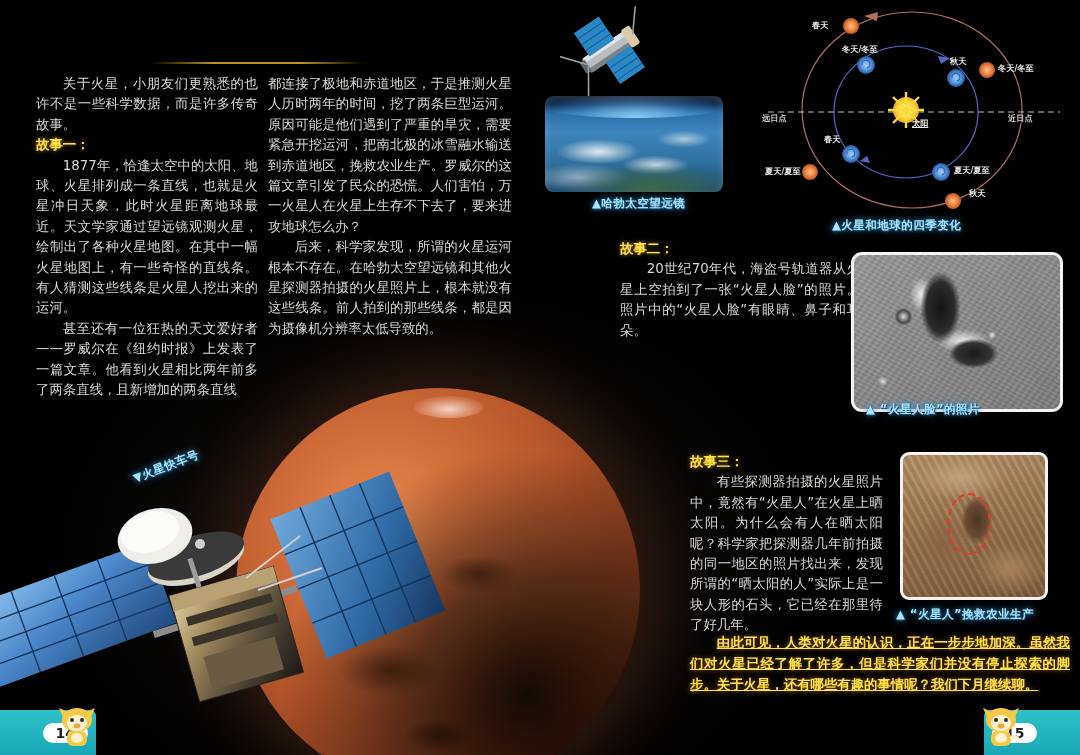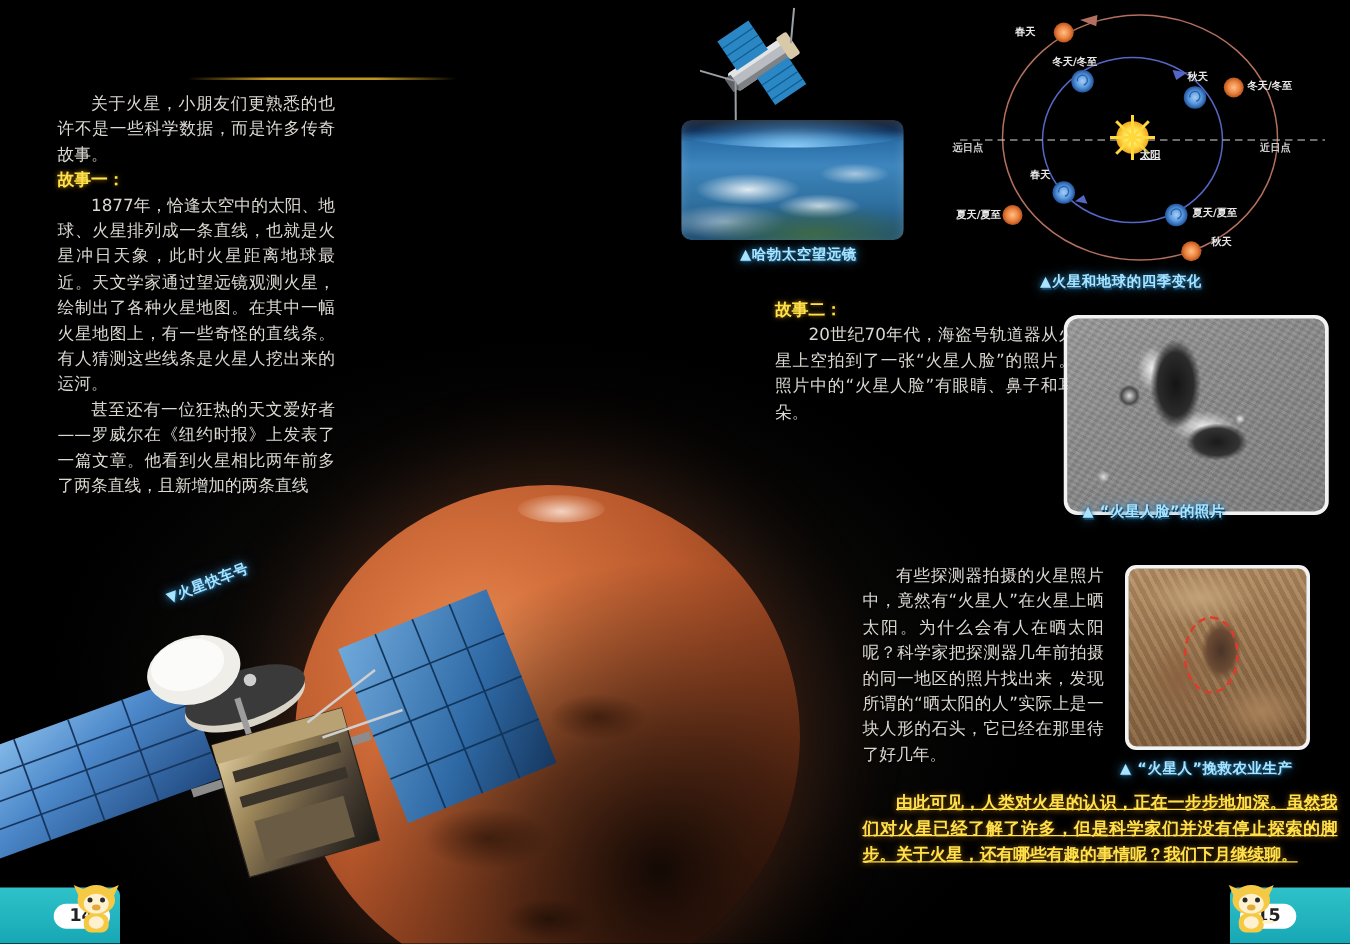--- a/index.html
+++ b/index.html
@@ -44,21 +44,21 @@
     text-shadow: 0 0 2px rgba(0,0,0,.9);
     font-family: "DejaVu Sans", "Liberation Sans", sans-serif;
   }
   .col p { margin: 0; text-indent: 2em; }
   .col p.noind { text-indent: 0; }
   .story-head {
     color: #ffe14d; font-weight: bold; text-indent: 0;
     text-shadow: 0 0 4px rgba(255,190,0,.7);
     margin-top: 3px;
   }
-  #col1 { left: 36px;  top: 74px;  width: 222px; margin-left: 10px; }
+  #col1 { left: 36px;  top: 74px;  width: 222px; }
   #col2 { left: 268px; top: 74px;  width: 244px; }
   #col3 { left: 600px; top: 239px; width: 240px; margin-left: 20px; }
   #col4 { left: 690px; top: 452px; width: 193px; }
 
   .summary {
     position: absolute; left: 690px; top: 632px; width: 380px;
     color: #ffe14d; font-size: 13.4px; line-height: 21px;
     font-weight: bold; text-align: justify; text-indent: 2em;
     text-shadow: 0 0 5px rgba(255,170,0,.55);
     font-family: "DejaVu Sans", "Liberation Sans", sans-serif;
@@ -201,27 +201,32 @@
 
   <div class="title-rule"></div>
 
   <div class="col" id="col1">
     <p>关于火星，小朋友们更熟悉的也许不是一些科学数据，而是许多传奇故事。</p>
     <p class="story-head noind">故事一：</p>
     <p>1877年，恰逢太空中的太阳、地球、火星排列成一条直线，也就是火星冲日天象，此时火星距离地球最近。天文学家通过望远镜观测火星，绘制出了各种火星地图。在其中一幅火星地图上，有一些奇怪的直线条。有人猜测这些线条是火星人挖出来的运河。</p>
     <p>甚至还有一位狂热的天文爱好者——罗威尔在《纽约时报》上发表了一篇文章。他看到火星相比两年前多了两条直线，且新增加的两条直线</p>
   </div>
 
+  <div class="col" id="col2">
+    <p class="noind">都连接了极地和赤道地区，于是推测火星人历时两年的时间，挖了两条巨型运河。原因可能是他们遇到了严重的旱灾，需要紧急开挖运河，把南北极的冰雪融水输送到赤道地区，挽救农业生产。罗威尔的这篇文章引发了民众的恐慌。人们害怕，万一火星人在火星上生存不下去了，要来进攻地球怎么办？</p>
+    <p>后来，科学家发现，所谓的火星运河根本不存在。在哈勃太空望远镜和其他火星探测器拍摄的火星照片上，根本就没有这些线条。前人拍到的那些线条，都是因为摄像机分辨率太低导致的。</p>
+  </div>
 
   <div class="col" id="col3">
     <p class="story-head noind">故事二：</p>
     <p>20世纪70年代，海盗号轨道器从火星上空拍到了一张“火星人脸”的照片。照片中的“火星人脸”有眼睛、鼻子和耳朵。</p>
   </div>
 
   <div class="col" id="col4">
+    <p class="story-head noind">故事三：</p>
     <p>有些探测器拍摄的火星照片中，竟然有“火星人”在火星上晒太阳。为什么会有人在晒太阳呢？科学家把探测器几年前拍摄的同一地区的照片找出来，发现所谓的“晒太阳的人”实际上是一块人形的石头，它已经在那里待了好几年。</p>
   </div>
 
   <div class="summary">由此可见，人类对火星的认识，正在一步步地加深。虽然我们对火星已经了解了许多，但是科学家们并没有停止探索的脚步。关于火星，还有哪些有趣的事情呢？我们下月继续聊。</div>
 
   <div class="photo" id="hubble-sat">
     <svg width="100" height="90" viewBox="0 0 100 90">
       <g transform="rotate(-34 50 45)">
         <rect x="22" y="36" width="56" height="17" rx="3" fill="#b9bcc0"></rect>
         <rect x="22" y="36" width="56" height="5" rx="2" fill="#e2e4e6"></rect>

